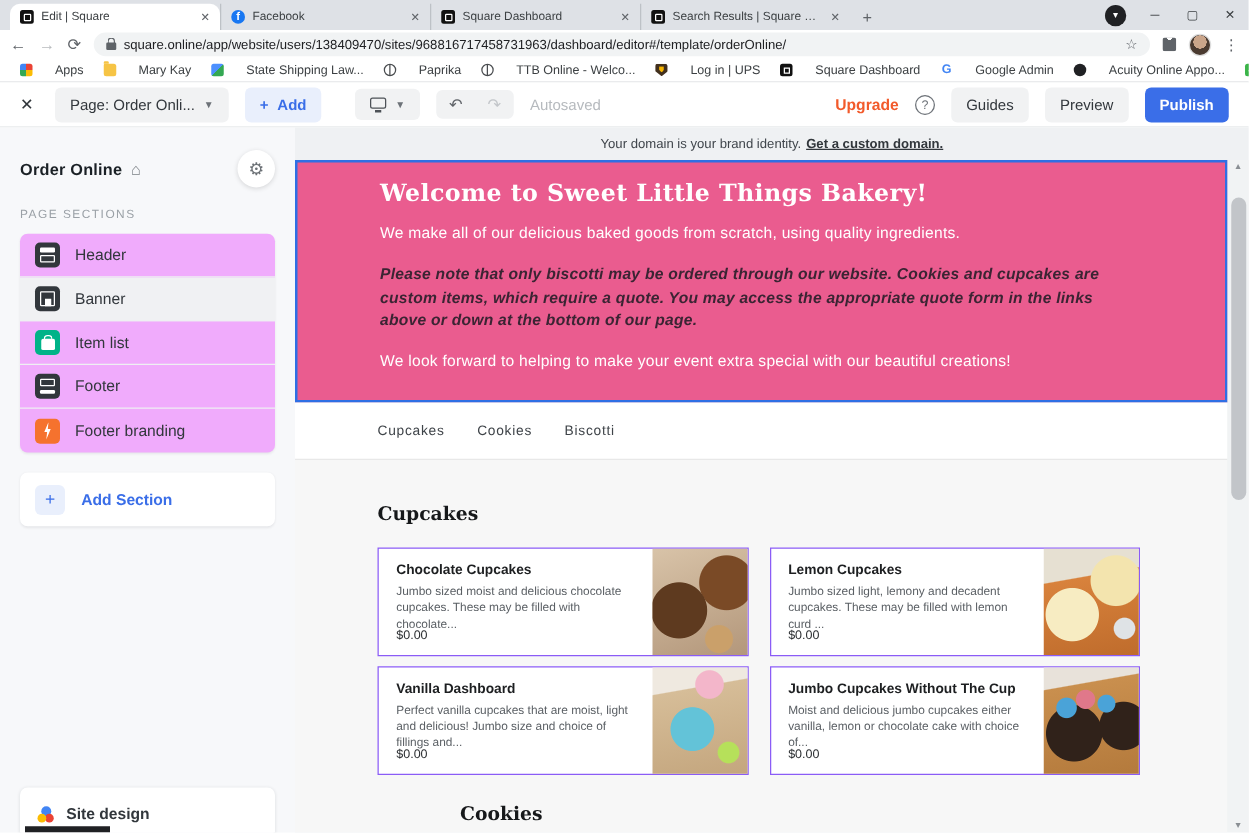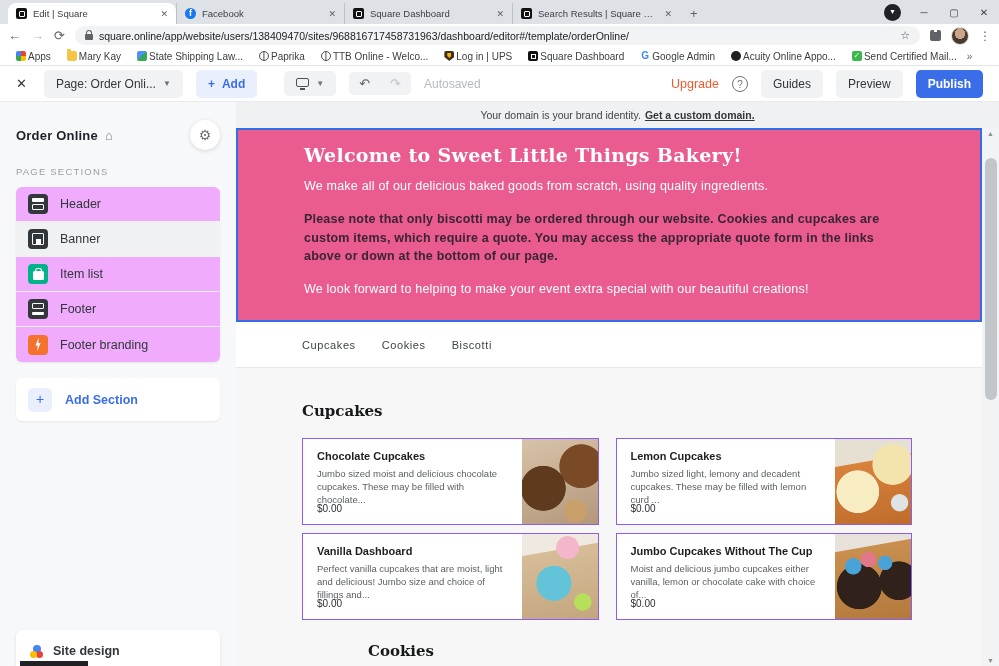--- a/index.html
+++ b/index.html
@@ -28,21 +28,21 @@
   .omnibox { flex:1; height:19px; background:#f1f3f4; border-radius:10px; display:flex; align-items:center; padding:0 10px; gap:6px; }
   .lock { width:8px; height:6px; background:#5f6368; border-radius:1px; position:relative; margin-top:3px; }
   .lock::before { content:""; position:absolute; top:-4px; left:1px; width:4px; height:4px; border:1.5px solid #5f6368; border-bottom:none; border-radius:3px 3px 0 0; }
   .url { font-size:10.5px; color:#202124; white-space:nowrap; overflow:hidden; flex:1; }
   .star { font-size:11px; color:#5f6368; }
   .puzzle { width:11px; height:11px; background:radial-gradient(circle at 50% 0%,#fff 0 2px,transparent 2px),#5f6368; border-radius:2px; }
   .avatar { width:18px; height:18px; border-radius:50%; background:radial-gradient(circle at 50% 35%,#caa58a 0 40%,#4a3a30 41%); border:1px solid #ddd; }
   .dots { font-size:12px; color:#5f6368; }
 
   .bookmarks { height:19px; background:#fff; display:flex; align-items:center; padding:0 10px; gap:4px; border-bottom:1px solid #e3e5e8; }
-  .bm { display:flex; align-items:center; gap:2px; font-size:10px; color:#3c4043; padding:0 6px; white-space:nowrap; }
+  .bm { display:flex; align-items:center; gap:18px; font-size:10px; color:#3c4043; padding:0 6px; white-space:nowrap; }
   .bmi { width:10px; height:10px; border-radius:2px; flex:0 0 auto; position:relative; }
   .bmi-apps { background:conic-gradient(#ea4335 0 25%,#fbbc04 0 50%,#34a853 0 75%,#4285f4 0); border-radius:2px; }
   .bmi-folder { background:#f6c445; border-radius:1px 2px 2px 2px; }
   .bmi-folder::before { content:""; position:absolute; top:-2px; left:0; width:4px; height:2px; background:#f6c445; border-radius:1px 1px 0 0; }
   .bmi-img { background:linear-gradient(135deg,#4d90fe 50%,#34a853 50%); }
   .bmi-globe { background:#fff; border:1.5px solid #494c4f; border-radius:50%; }
   .bmi-globe::after { content:""; position:absolute; left:50%; top:0; bottom:0; width:1.2px; background:#494c4f; transform:translateX(-50%); }
   .bmi-ups { background:#42301e; clip-path:polygon(0 0,100% 0,100% 60%,50% 100%,0 60%); }
   .bmi-ups::after { content:""; position:absolute; inset:2px 3px 3px 3px; background:#f7b500; clip-path:polygon(0 0,100% 0,100% 55%,50% 100%,0 55%); }
   .bmi-sq { background:#111; }
@@ -63,21 +63,21 @@
   .btn.blue { background:#3a6ee8; color:#fff; font-weight:bold; }
   .caret { font-size:8px; color:#6d7278; }
   .monitor { width:13px; height:9px; border:1.6px solid #4d5257; border-radius:2px; position:relative; margin-bottom:2px; }
   .monitor::after { content:""; position:absolute; left:3px; right:3px; bottom:-4px; height:1.6px; background:#4d5257; }
   .undoredo { background:#f1f2f3; border-radius:5px; display:flex; }
   .undoredo span { padding:4px 10px; font-size:13px; }
   .u-undo { color:#5f6368; }
   .u-redo { color:#c3c6ca; }
   .autosaved { color:#b6babe; font-size:12px; }
   .ed-right { margin-left:auto; display:flex; align-items:center; gap:13px; }
-  .upgrade { color:#f25a2b; font-weight:normal; font-size:12.5px; }
+  .upgrade { color:#f25a2b; font-weight:bold; font-size:12.5px; }
   .qmark { width:16px; height:16px; border:1.5px solid #6d7278; border-radius:50%; color:#6d7278; font-size:10px; text-align:center; line-height:15px; }
 
   
   .workspace { display:flex; height:564px; background:#f7f8fa; position:relative; }
 
   
   .sidebar { width:236px; padding:18px 16px 0 16px; position:relative; }
   .sb-titlerow { display:flex; align-items:center; margin-bottom:16px; }
   .sb-title { font-size:13px; font-weight:bold; color:#1b2126; letter-spacing:.2px; }
   .sb-home { font-size:13px; color:#7d8287; margin-left:7px; }
@@ -112,21 +112,21 @@
 
   
   .canvas { flex:1; position:relative; background:#eff1f3; overflow:hidden; }
   .notice { height:26px; display:flex; align-items:center; justify-content:center; gap:4px; font-size:10.5px; color:#40464c; }
   .notice a { color:#32373c; font-weight:bold; text-decoration:underline; }
   .site { position:absolute; left:0; right:17px; top:26px; bottom:0; }
   .banner { height:194px; background:#ea5c8f; border:2px solid #2f6fe4; padding:14px 66px 0 66px; }
   .banner h1 { font-family:"DejaVu Serif",serif; font-weight:bold; font-size:19px; color:#fff; letter-spacing:.3px; margin-bottom:11px; }
   .banner .p { font-size:12.5px; line-height:1.5; color:#fff; letter-spacing:.2px; }
   .banner .p + .p { margin-top:14px; }
-  .banner .p.note { color:#3b2433; font-weight:bold; max-width:640px; }
+  .banner .p.note { color:#3b2433; font-weight:bold; font-style:italic; max-width:640px; }
   .cat-tabs { height:46px; background:#fff; border-bottom:1px solid #e8e8e8; display:flex; align-items:center; gap:26px; padding:0 66px; }
   .cat-tab { font-size:11px; color:#3f4449; letter-spacing:.6px; }
   .menu { background:#f7f7f7; padding:34px 70px 0 66px; height:298px; }
   .menu h2 { font-family:"DejaVu Serif",serif; font-weight:bold; font-size:15px; color:#16181a; margin-bottom:18px; }
   .grid { display:grid; grid-template-columns:1fr 1fr; gap:8px 17px; }
   .pcard { background:#fff; border:1px solid #8b5cf6; height:87px; position:relative; padding:11px 90px 0 14px; }
   .pname { font-size:11px; font-weight:bold; color:#1d1f21; margin-bottom:6px; }
   .pdesc { font-size:9.5px; color:#5a5f64; line-height:1.35; }
   .pprice { position:absolute; left:14px; bottom:10px; font-size:10px; color:#2b2e31; }
   .pimg { position:absolute; right:0; top:0; bottom:0; width:76px; }

